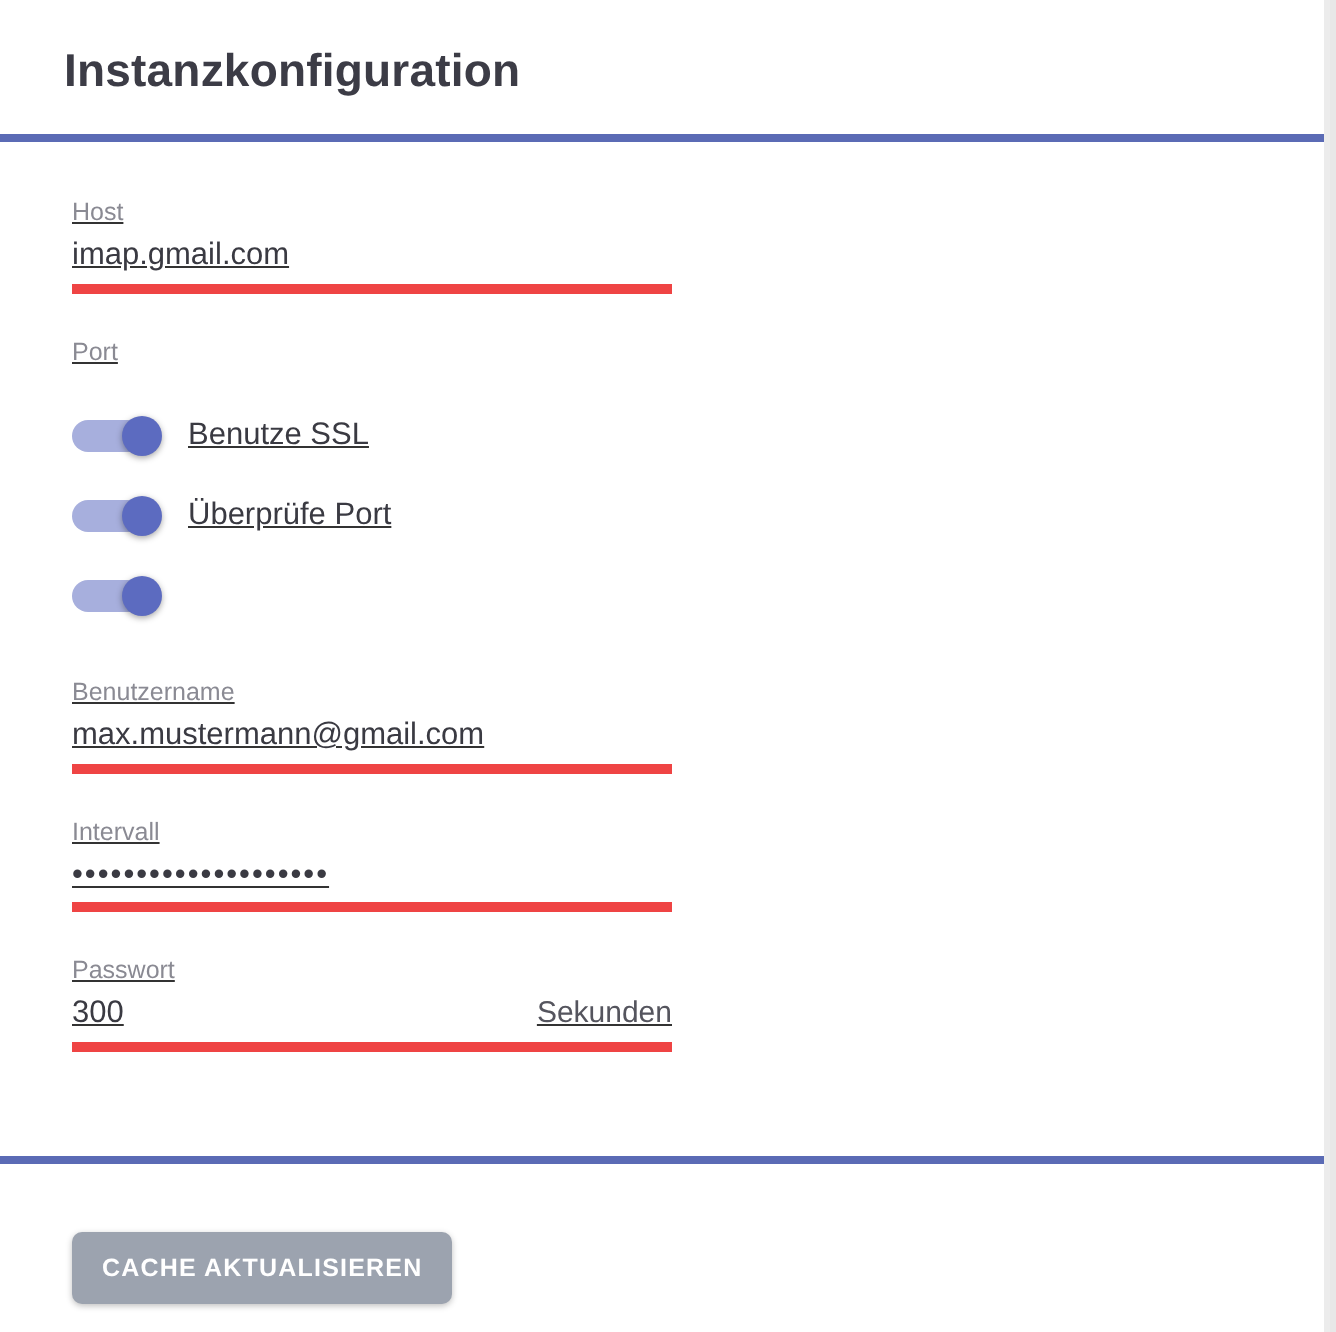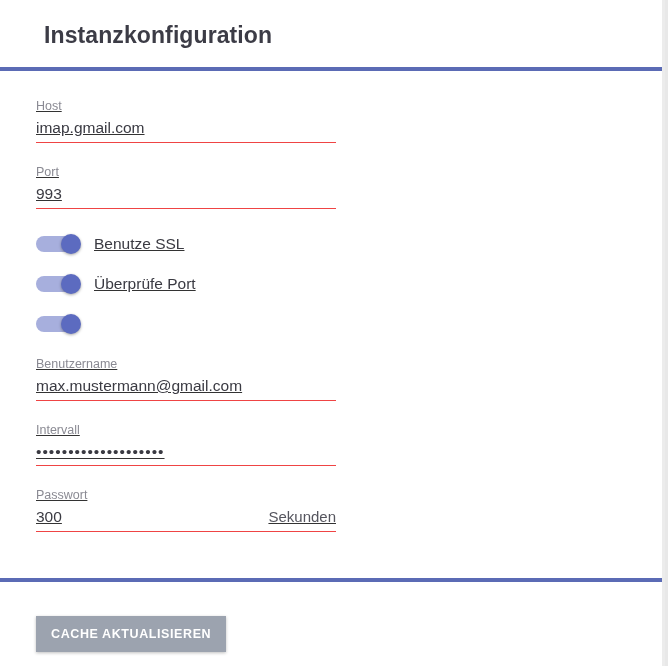--- a/index.html
+++ b/index.html
@@ -17,21 +17,21 @@
   .page {
     position: relative;
     width: 668px;
     height: 666px;
     background: #ffffff;
     box-sizing: border-box;
     border-right: 3px solid #e8e8e8;
     overflow: hidden;
   }
   .header {
-    padding: 22px 0 18px 44px;
+    padding: 22px 0 18px 32px;
   }
   .header-title {
     font-size: 23px;
     font-weight: bold;
     color: #3c3c46;
     letter-spacing: 0.1px;
   }
   .divider {
     height: 4px;
     background: #5b6bb5;
@@ -45,21 +45,21 @@
     width: 300px;
     margin-bottom: 22px;
   }
   .field-label {
     font-size: 12.5px;
     color: #8a8a93;
     margin-bottom: 6px;
     display: block;
   }
   .field-input-wrap {
-    border-bottom: 1px solid #ef4444;
+    border-bottom: 5px solid #ef4444;
     padding-bottom: 5px;
     display: flex;
     align-items: baseline;
     justify-content: space-between;
   }
   .field-input {
     border: none;
     outline: none;
     background: transparent;
     font-family: "Liberation Sans", sans-serif;
@@ -127,21 +127,21 @@
   }
   .footer {
     position: absolute;
     left: 36px;
     top: 616px;
   }
   .btn-cache {
     background: #9ca3af;
     color: #ffffff;
     border: none;
-    border-radius: 0;
+    border-radius: 5px;
     padding: 11px 15px;
     font-size: 12.5px;
     font-weight: bold;
     letter-spacing: 0.6px;
     font-family: "Liberation Sans", sans-serif;
     cursor: pointer;
     box-shadow: 0 1px 3px rgba(0,0,0,0.25);
   }
   .scroll-track {
     position: absolute;
@@ -167,23 +167,20 @@
 
     <div class="field">
       <span class="field-label">Host</span>
       <div class="field-input-wrap">
         <input class="field-input" type="text" value="imap.gmail.com" style="">
       </div>
     </div>
 
     <div class="field">
       <span class="field-label">Port</span>
-      <div class="field-input-wrap">
-        <input class="field-input" type="text" value="993" style="">
-      </div>
     </div>
 
     <div class="toggle-row">
       <span class="toggle">
         <span class="toggle-track"></span>
         <span class="toggle-knob"></span>
       </span>
       <span class="toggle-label">Benutze SSL</span>
     </div>
 
@@ -196,21 +193,21 @@
       <span class="toggle-label">Überprüfe Port</span>
     </div>
 
     <div class="toggle-row">
       <span class="toggle">
         <span class="toggle-track"></span>
         <span class="toggle-knob"></span>
       </span>
     </div>
 
-    <div class="field" style="margin-top:20px;">
+    <div class="field" style="margin-top:28px;">
       <span class="field-label">Benutzername</span>
       <div class="field-input-wrap">
         <input class="field-input" type="text" value="max.mustermann@gmail.com" style="">
       </div>
     </div>
 
     <div class="field">
       <span class="field-label">Intervall</span>
       <div class="field-input-wrap">
         <span class="password-dots">••••••••••••••••••••</span>

